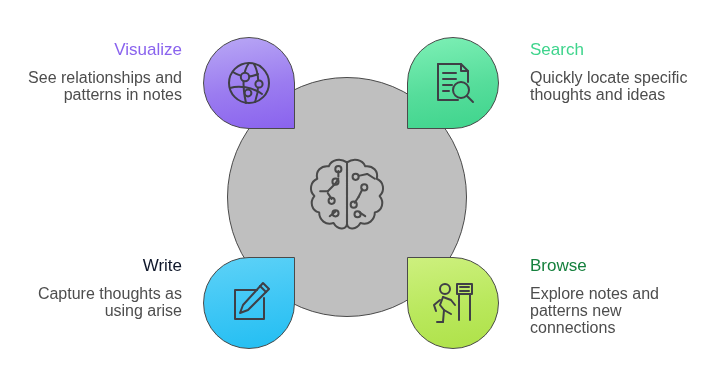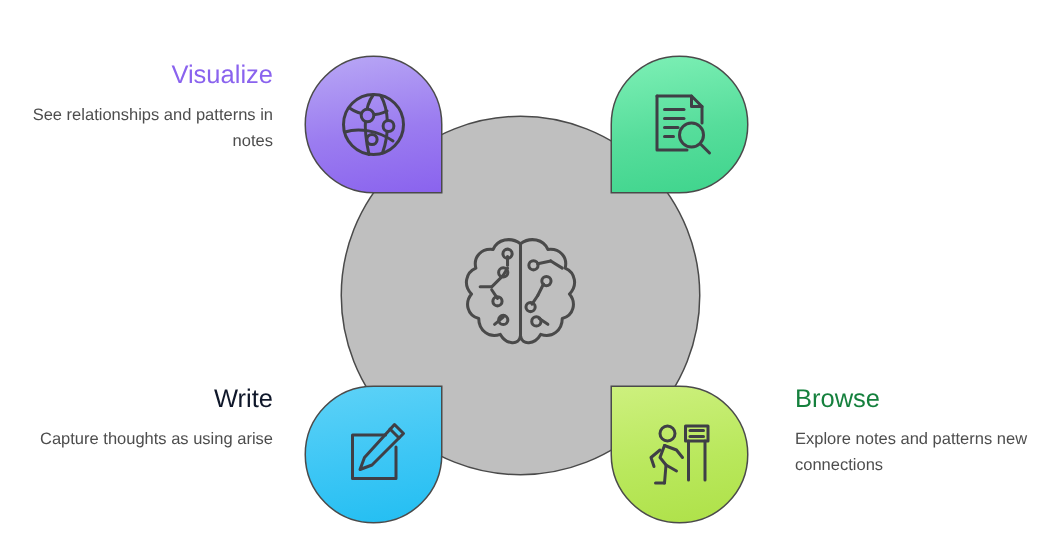--- a/index.html
+++ b/index.html
@@ -90,21 +90,21 @@
   .label-left  { left: 14px;  text-align: right; }
   .label-right { left: 530px; text-align: left; }
 
   .label-title {
     font-size: 17px;
     line-height: 22px;
     margin: 0 0 8px 0;
     font-weight: 400;
   }
   .label-desc {
-    font-size: 11px;
+    font-size: 16px;
     line-height: 17px;
     color: #4d4d4d;
     margin: 0;
   }
 
   .t-visualize { color: #8a63ee; }
   .t-search    { color: #3ed48c; }
   .t-write     { color: #0f172a; }
   .t-browse    { color: #15803d; }
 
@@ -191,20 +191,22 @@
       <path d="M33 6 L33 13 L40 13"></path>
       <path d="M15 15 L28 15"></path>
       <path d="M15 21 L28 21"></path>
       <path d="M15 27 L24 27"></path>
       <path d="M15 33 L21 33"></path>
       <circle cx="33" cy="32" r="8"></circle>
       <path d="M39 38 L45 44"></path>
     </svg>
   </div>
   <div class="label-block label-right" id="blk-search">
+    <p class="label-title t-search">Search</p>
+    <p class="label-desc">Quickly locate specific thoughts and ideas</p>
   </div>
 
   <div class="pin pin-bl pin-write">
     <div class="pin-shape"></div>
     <svg class="pin-icon" viewBox="0 0 50 50" fill="none" stroke="#3f3f46" stroke-width="2" stroke-linecap="round" stroke-linejoin="round">
       <path d="M33 12 L11 12 L11 41 L40 41 L40 20"></path>
       <path d="M39 5 L45 11 L24 32 L16 35 L19 27 Z"></path>
       <path d="M36 8 L42 14"></path>
     </svg>
   </div>

